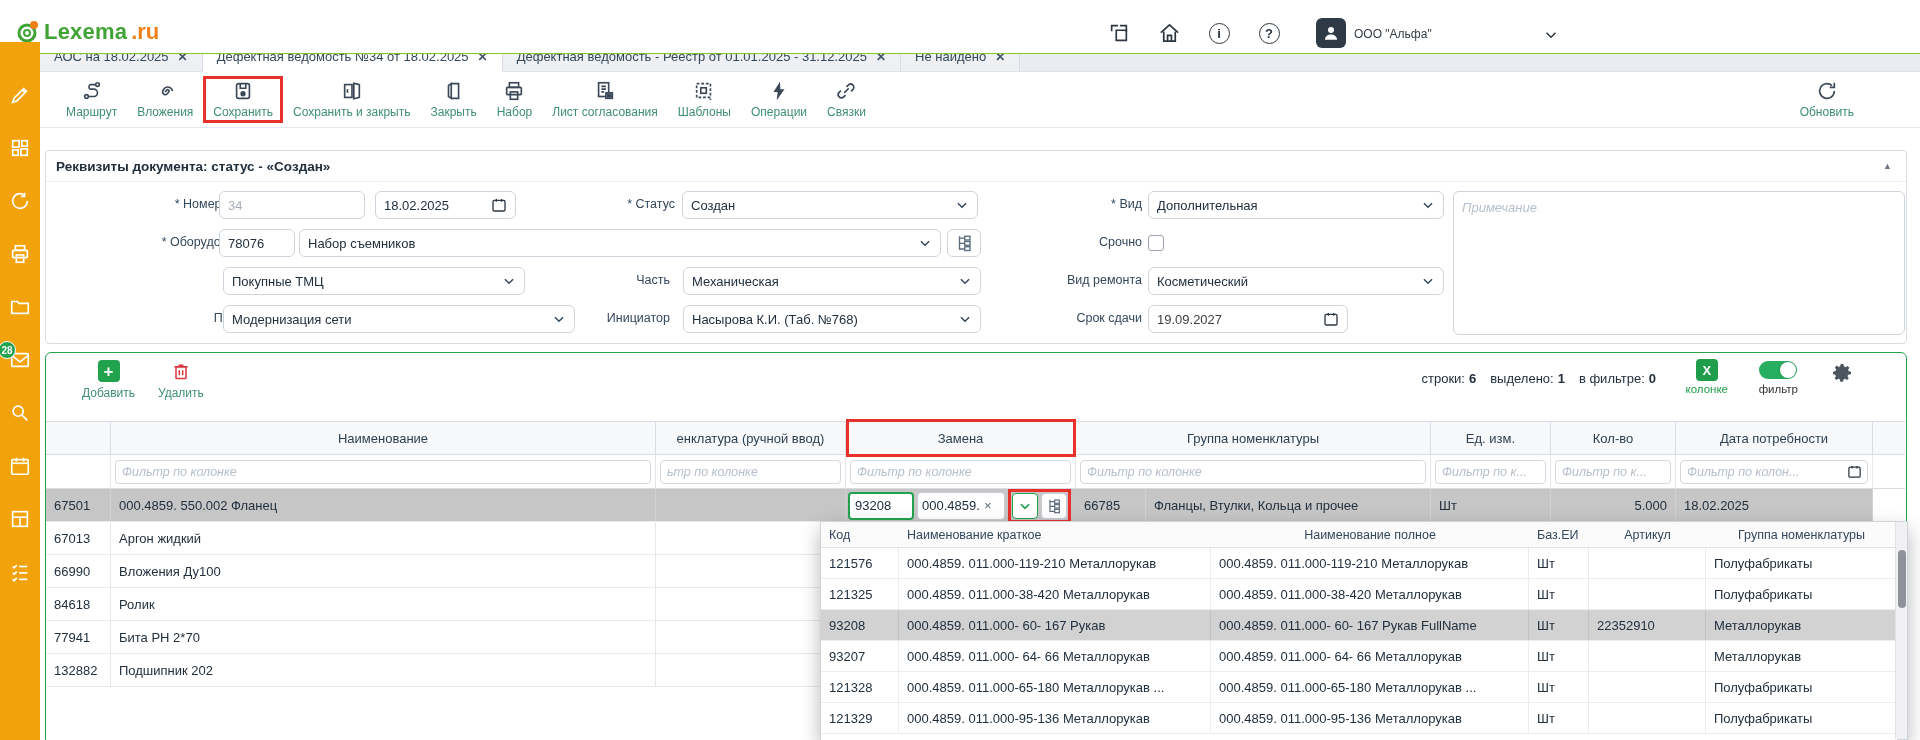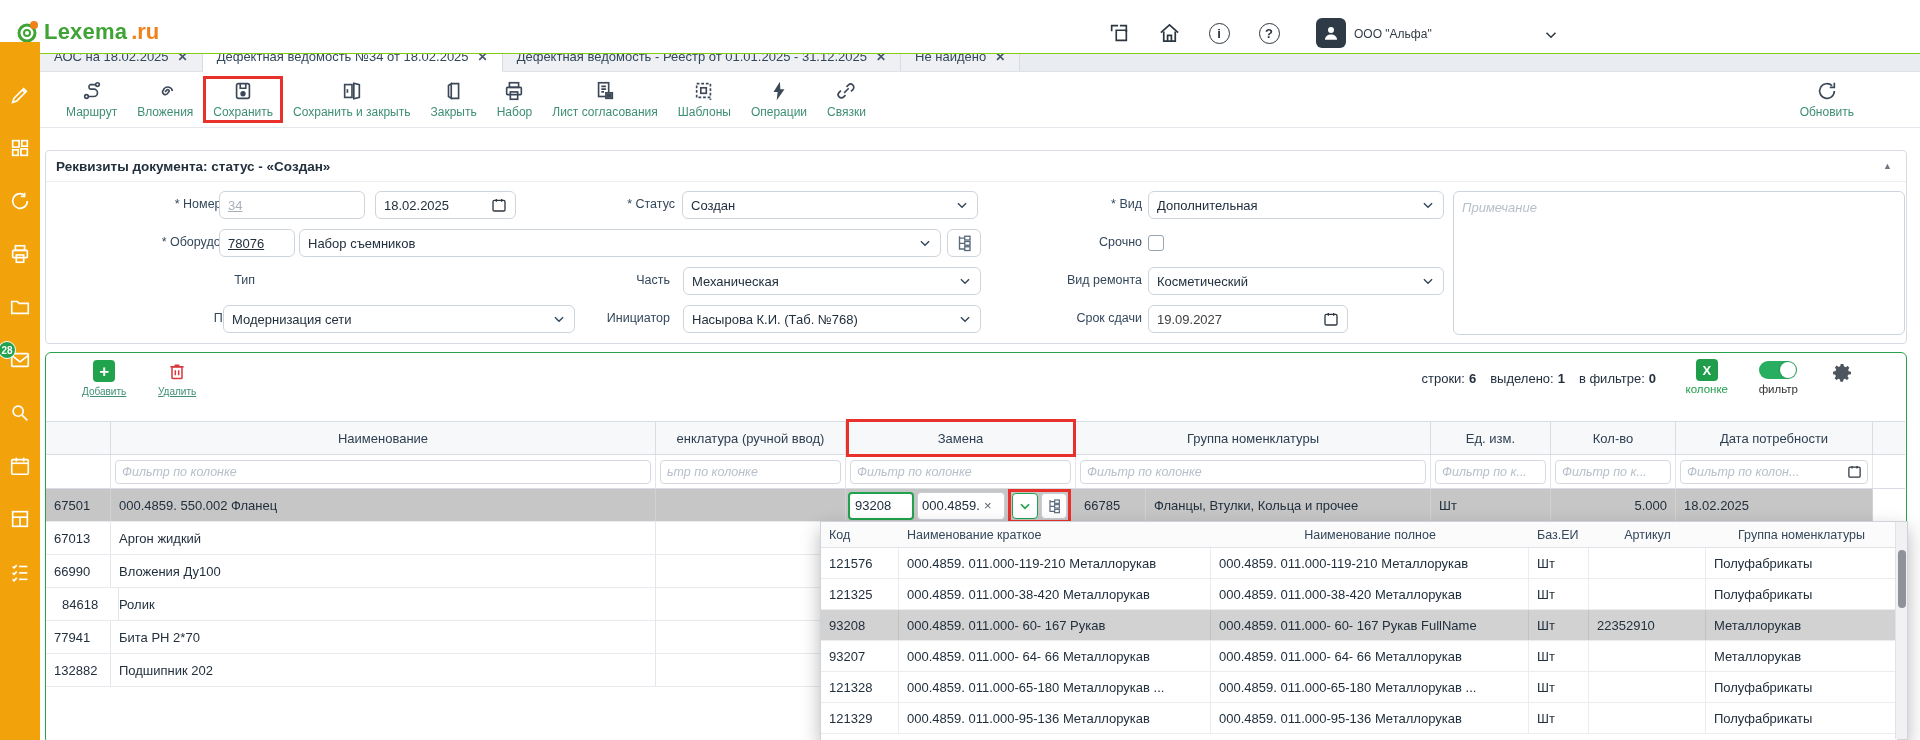--- a/index.html
+++ b/index.html
@@ -36,33 +36,33 @@
   .tbtn.hl { border:3px solid #E8312A; padding:1px 7px; }
   .tbtn-refresh { position:absolute; right:56px; top:4px; }
 
   
   .form-panel { position:absolute; left:45px; top:150px; width:1862px; height:194px; border:1px solid #d8dce3; border-radius:4px; background:#fff; }
   .fp-title { position:absolute; left:10px; top:8px; font-size:13.5px; font-weight:bold; color:#22303e; }
   .fp-collapse { position:absolute; right:14px; top:10px; font-size:9px; color:#6b7683; cursor:pointer; }
   .fp-sep { position:absolute; left:0; top:30px; width:100%; border-top:1px solid #eceef2; }
   .flabel { position:absolute; font-size:12.5px; color:#33475b; text-align:right; white-space:nowrap; }
   .finput, .fsel { position:absolute; height:28px; border:1px solid #ced4dc; border-radius:6px; background:#fff; display:flex; align-items:center; font-size:13px; color:#22303e; padding:0 8px; }
-  .finput input { border:none; outline:none; width:100%; font:inherit; color:inherit; background:transparent;text-decoration:underline; }
+  .finput input { border:none; outline:none; width:100%; font:inherit; color:inherit; background:transparent; }
   .finput input:disabled { color:#a7b0ba; }
   .fsel { justify-content:space-between; cursor:pointer; }
   .fsel .v { overflow:hidden; white-space:nowrap; }
   .ftree { position:absolute; width:34px; height:28px; border:1px solid #ced4dc; border-radius:6px; display:flex; align-items:center; justify-content:center; cursor:pointer; background:#fff; }
   .fnote { position:absolute; left:1407px; top:40px; width:452px; height:144px; border:1px solid #ced4dc; border-radius:6px; font:italic 13px "Liberation Sans",sans-serif; color:#22303e; padding:8px; resize:none; outline:none; }
   .fnote::placeholder { color:#b6bfca; }
   .fcheck { position:absolute; width:16px; height:16px; border:1.5px solid #9aa4b0; border-radius:3px; background:#fff; cursor:pointer; }
 
   
   .grid-panel { position:absolute; left:45px; top:352px; width:1862px; height:392px; border:1.5px solid #2aa24c; border-radius:6px; background:#fff; }
   .ga-btn { position:absolute; display:flex; flex-direction:column; align-items:center; gap:4px; cursor:pointer; }
-  .ga-btn .lbl { font-size:10px; color:#3E8E75;text-decoration:underline; }
+  .ga-btn .lbl { font-size:12px; color:#3E8E75; }
   .plus-box { width:22px; height:22px; background:#21a24c; border-radius:4px; color:#fff; font-size:17px; font-weight:bold; display:flex; align-items:center; justify-content:center; line-height:1; }
   .stats { position:absolute; right:250px; top:18px; font-size:13px; color:#22303e; display:flex; gap:14px; }
   .stats b { margin-left:4px; }
   .xls { position:absolute; right:178px; top:6px; display:flex; flex-direction:column; align-items:center; gap:2px; cursor:pointer; }
   .xls .box { width:22px; height:22px; background:#1f9d4b; border-radius:4px; color:#fff; font-size:13px; font-weight:bold; display:flex; align-items:center; justify-content:center; }
   .xls .lbl { font-size:11.5px; color:#1f9d4b; }
   .toggle-wrap { position:absolute; right:108px; top:8px; display:flex; flex-direction:column; align-items:center; gap:4px; cursor:pointer; }
   .toggle { width:38px; height:18px; border-radius:9px; background:#27ae60; position:relative; }
   .toggle .knob { position:absolute; right:1px; top:1px; width:16px; height:16px; background:#fff; border-radius:50%; box-shadow:0 0 2px rgba(0,0,0,.3); }
   .toggle-wrap .lbl { font-size:11.5px; color:#333; }
@@ -383,20 +383,26 @@
           <rect x="13" y="3" width="7" height="5"></rect>
           <rect x="13" y="10" width="7" height="5"></rect>
           <rect x="13" y="17" width="7" height="5"></rect>
           <path d="M6 3 v17 h7 M6 12.5 h7 M6 5.5 h7"></path>
         </svg>
     </div>
     <div class="flabel" style="right:764px; top:84px">Срочно</div>
     <div class="fcheck" style="left:1102px; top:84px"></div>
 
     <div class="flabel" style="right:1651px; top:122px">Тип</div>
+    <div class="fsel" style="left:177px; top:116px; width:302px">
+      <span class="v">Покупные ТМЦ</span>
+      <svg width="14" height="14" viewBox="0 0 24 24" fill="none" stroke="#33475b" stroke-width="2.4">
+          <path d="M5 9 l7 7 7-7"></path>
+        </svg>
+    </div>
     <div class="flabel" style="right:1236px; top:122px">Часть</div>
     <div class="fsel" style="left:637px; top:116px; width:298px">
       <span class="v">Механическая</span>
       <svg width="14" height="14" viewBox="0 0 24 24" fill="none" stroke="#33475b" stroke-width="2.4">
           <path d="M5 9 l7 7 7-7"></path>
         </svg>
     </div>
     <div class="flabel" style="right:764px; top:122px">Вид ремонта</div>
     <div class="fsel" style="left:1102px; top:116px; width:296px">
       <span class="v">Косметический</span>
@@ -548,21 +554,21 @@
       <div class="gc" style="left:0; width:65px">67013</div>
       <div class="gc" style="left:65px; width:545px">Аргон жидкий</div>
       <div class="gc" style="left:610px; width:190px"></div>
     </div>
     <div class="g-row" style="top:202px">
       <div class="gc" style="left:0; width:65px">66990</div>
       <div class="gc" style="left:65px; width:545px">Вложения Ду100</div>
       <div class="gc" style="left:610px; width:190px"></div>
     </div>
     <div class="g-row" style="top:235px">
-      <div class="gc" style="left:8px; width:65px">84618</div>
+      <div class="gc" style="left:0; width:65px">84618</div>
       <div class="gc" style="left:65px; width:545px">Ролик</div>
       <div class="gc" style="left:610px; width:190px"></div>
     </div>
     <div class="g-row" style="top:268px">
       <div class="gc" style="left:0; width:65px">77941</div>
       <div class="gc" style="left:65px; width:545px">Бита PH 2*70</div>
       <div class="gc" style="left:610px; width:190px"></div>
     </div>
     <div class="g-row" style="top:301px">
       <div class="gc" style="left:0; width:65px">132882</div>

